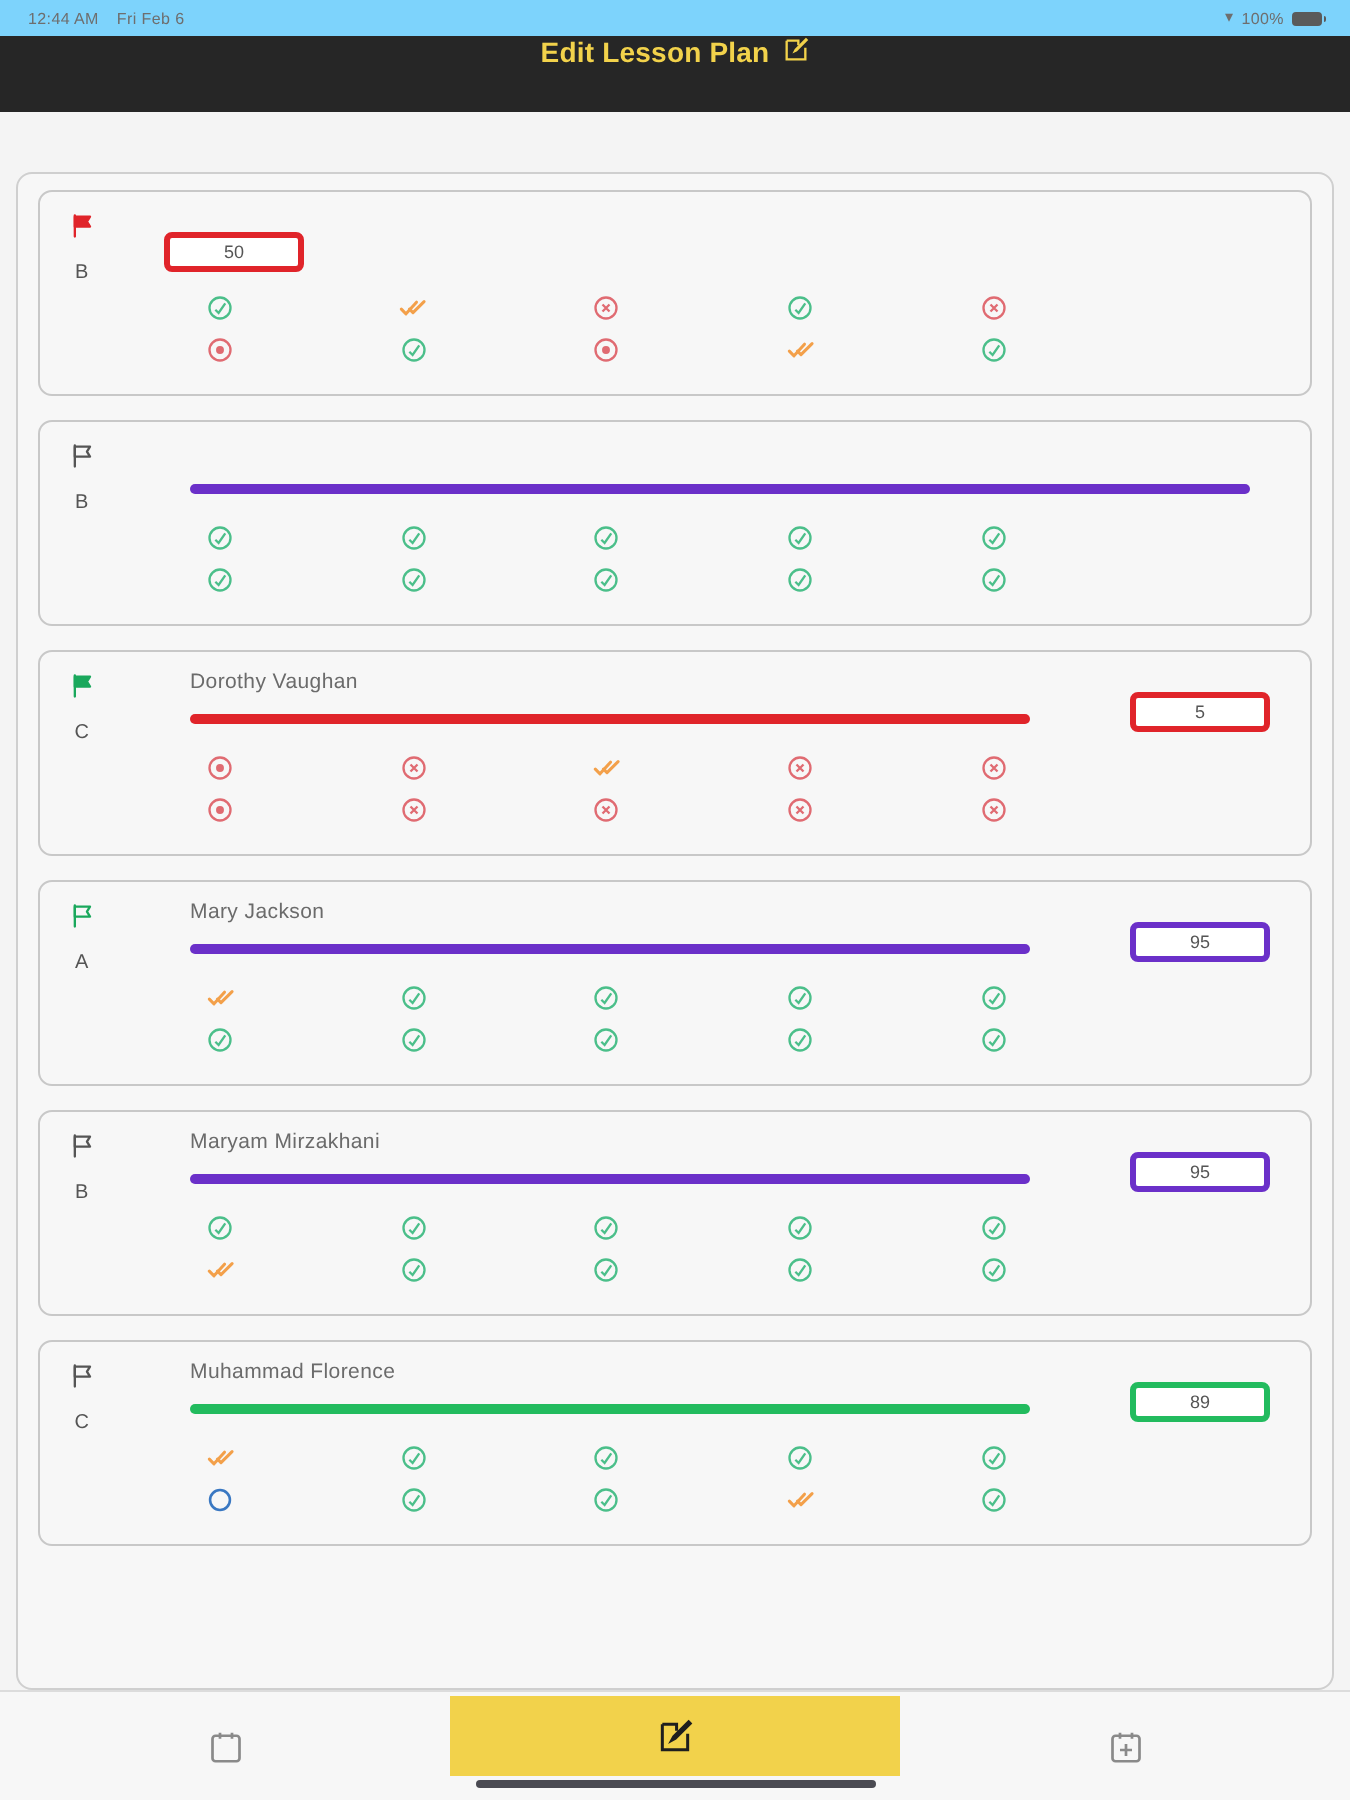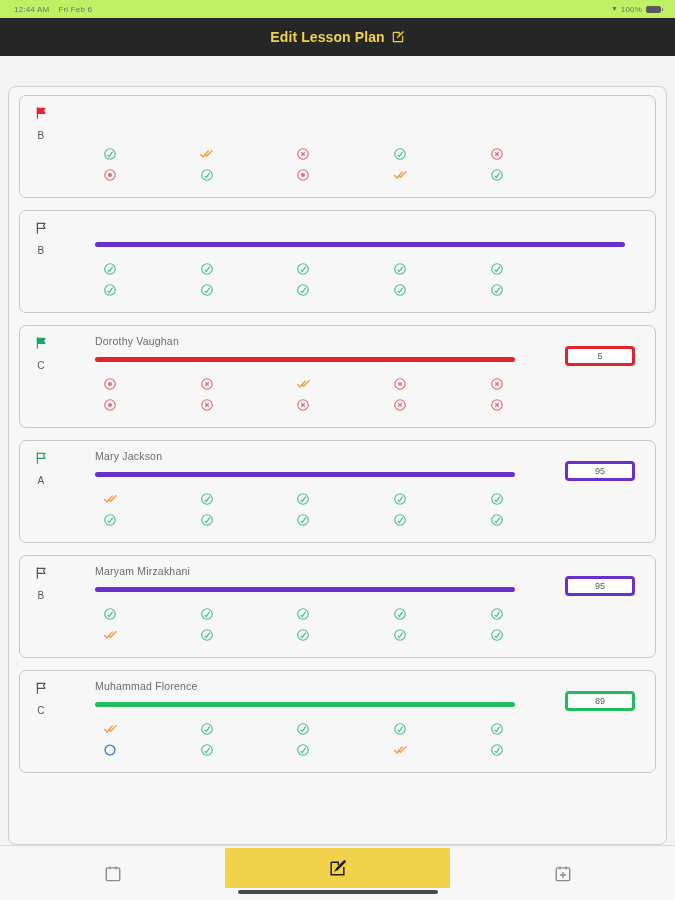--- a/index.html
+++ b/index.html
@@ -7,21 +7,21 @@
     width: 675px;
     height: 900px;
     overflow: hidden;
     font-family: "Liberation Sans", sans-serif;
     background: #f4f4f4;
   }
 
   
   .statusbar {
     height: 18px;
-    background: #bef264;
+    background: #7dd3fc;
     display: flex;
     align-items: center;
     justify-content: space-between;
     padding: 0 14px;
     color: #6e6e6e;
     font-size: 8px;
     letter-spacing: .2px;
   }
   .sb-left { display: flex; gap: 9px; align-items: center; }
   .sb-right { display: flex; gap: 4px; align-items: center; }
@@ -37,21 +37,21 @@
     content: "";
     position: absolute; right: -3px; top: 1.5px;
     width: 1.5px; height: 3px; background: #5a5a5a; border-radius: 0 1px 1px 0;
   }
 
   
   .navbar {
     height: 38px;
     background: #262626;
     display: flex;
-    align-items: center;
+    align-items: flex-start;
     justify-content: center;
     gap: 6px;
   }
   .navbar-title {
     color: #f2d24b;
     font-size: 14px;
     font-weight: bold;
     letter-spacing: .1px;
   }
   .navbar-edit-icon {
@@ -230,20 +230,23 @@
   <div class="outer-panel">
     <div id="cards">
         <div class="card">
           <div class="card-top">
             <div class="flag-col">
               <span><svg width="15" height="14" viewBox="0 0 24 24" fill="#e0242a" stroke="#e0242a" stroke-width="2" stroke-linejoin="round">
                   <path d="M5 3v18" stroke-linecap="round"></path>
                   <path d="M5 4h13l-2.6 4.2L18 12.5H5z"></path>
                 </svg></span>
               <span class="grade-letter">B</span>
+            </div>
+            <div class="score-col">
+              <div class="score-badge" style="border-color:#e0242a">50</div>
             </div>
           </div>
           <div class="icon-grid">
             <div class="icon-row">
               <div class="icon-cell">
                 <svg width="14" height="14" viewBox="0 0 24 24" fill="none" stroke="#4bbf8a" stroke-width="2">
                   <circle cx="12" cy="12" r="9"></circle>
                   <path d="M8 13.5l2.8 2.8L16.5 8"></path>
                 </svg>
               </div>

